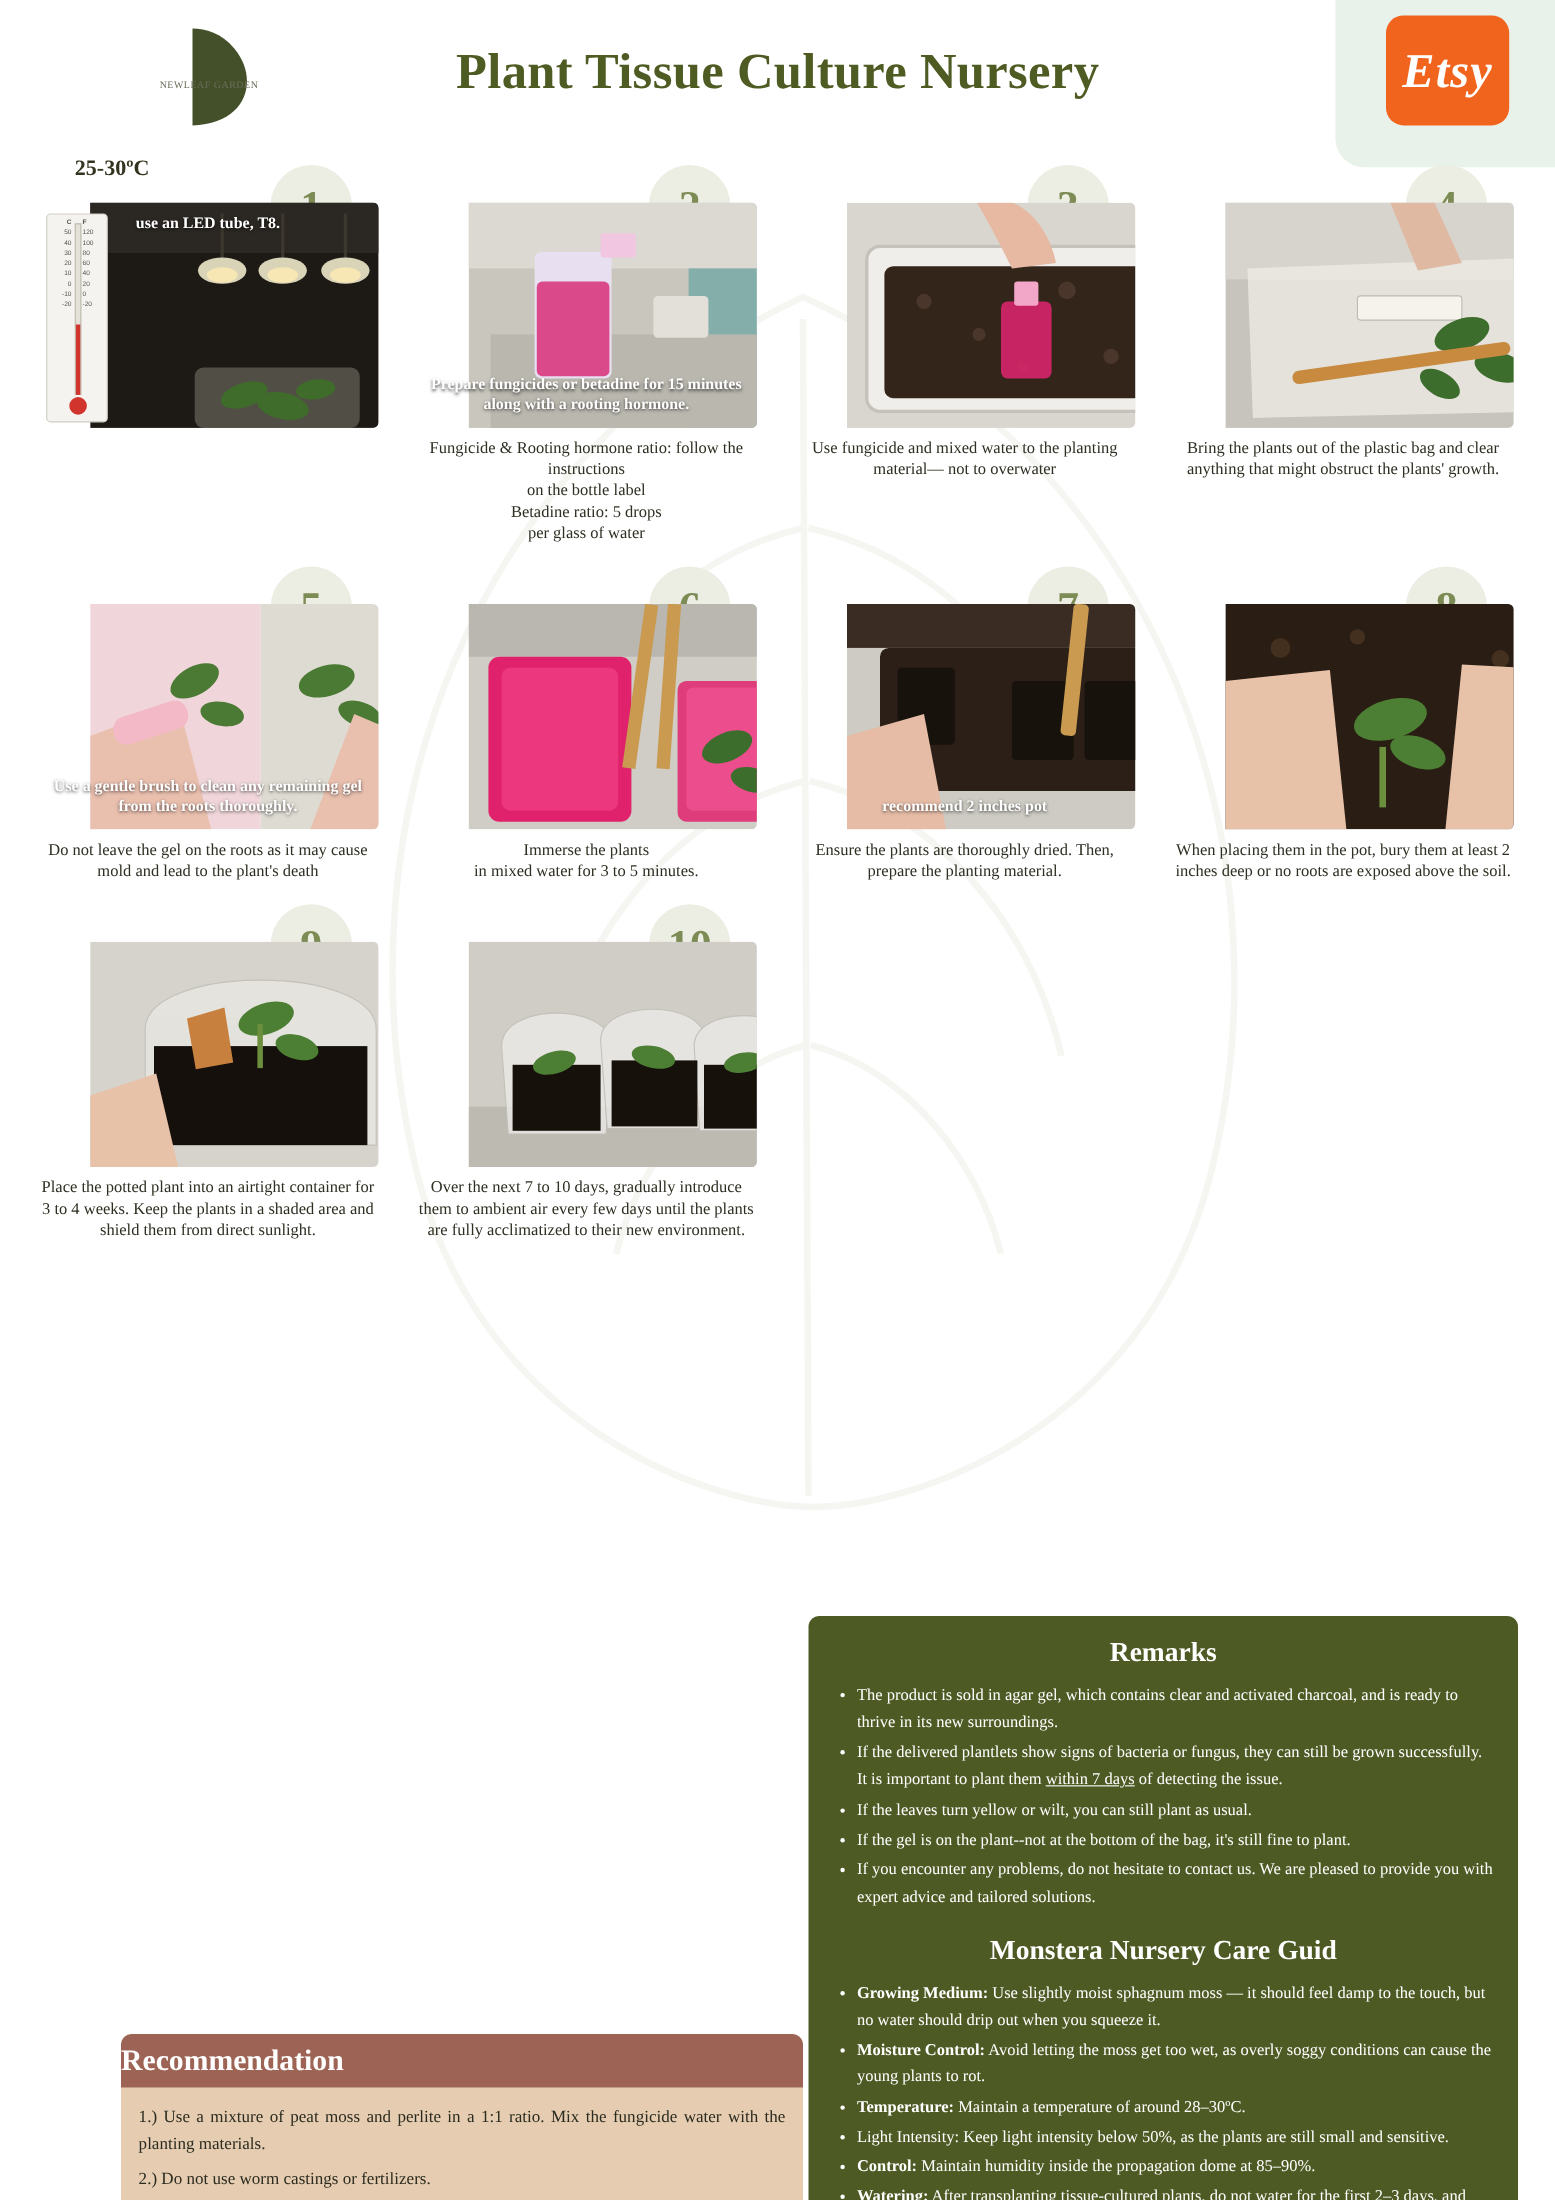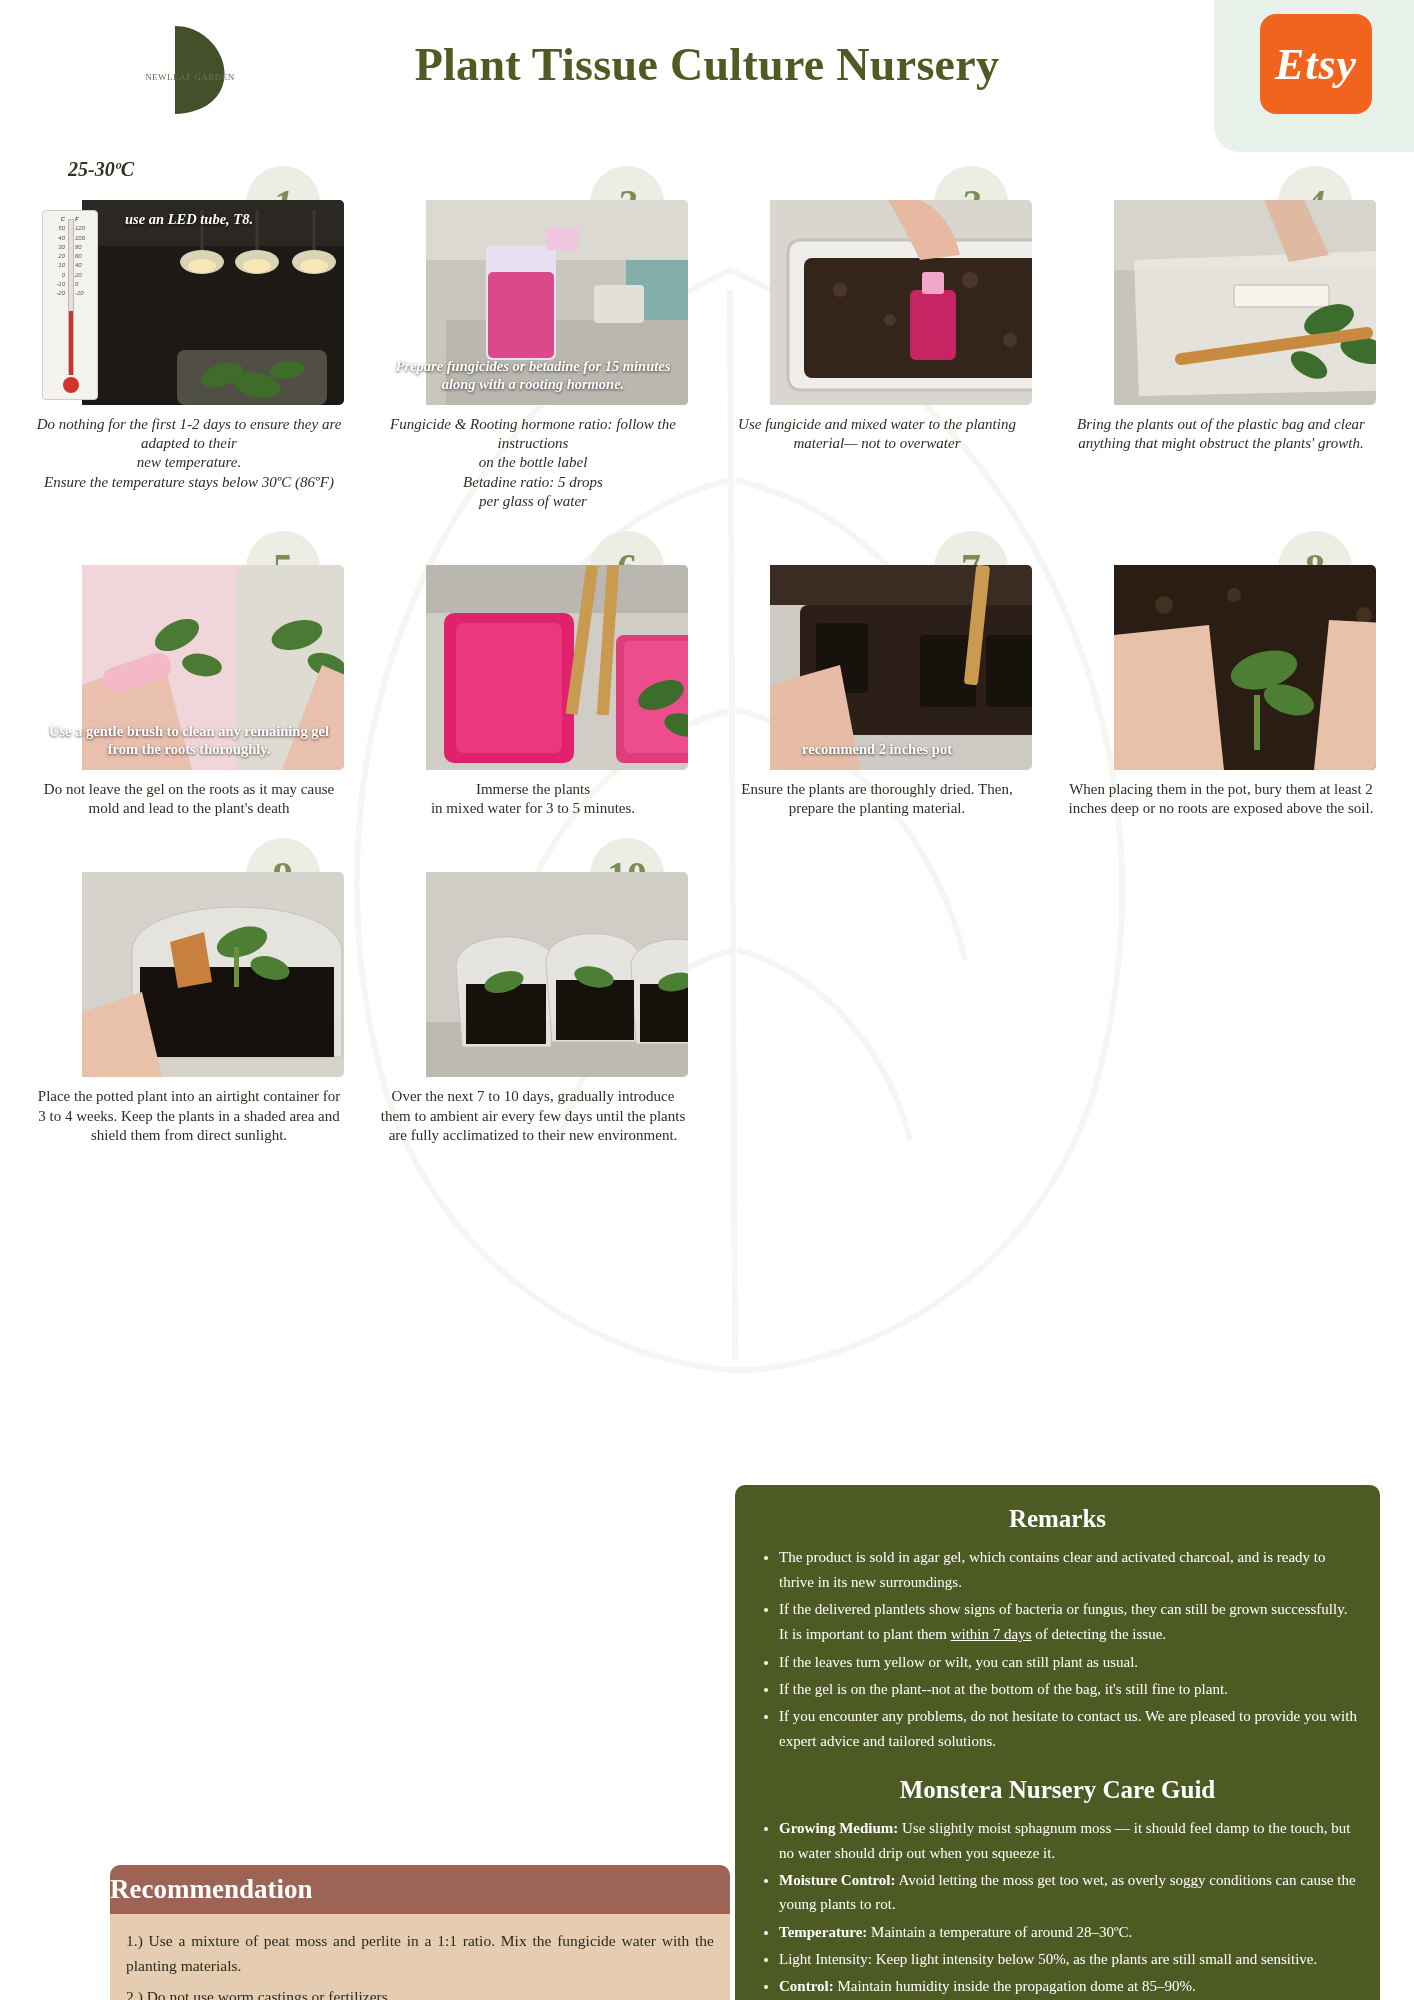--- a/index.html
+++ b/index.html
@@ -164,21 +164,21 @@
   </svg>
   <div class="logo-text">NEWLEAF GARDEN</div>
   <div class="title">Plant Tissue Culture Nursery</div>
   <div class="etsy-card">
     <div class="etsy-logo">Etsy</div>
   </div>
 </div>
 
 <div class="steps">
 
-  <div class="row" style="margin-top:52px;font-style:italic;">
+  <div class="row" style="margin-top:36px;">
 
     <div class="cell">
       <div class="temp-label">25-30ºC</div>
       <div class="badge">1</div>
       <div class="photo">
         <svg viewBox="0 0 310 205" width="310" height="205" preserveAspectRatio="none">
           <rect width="310" height="205" fill="#1d1a16"></rect>
           <rect x="0" y="0" width="310" height="46" fill="#2b2722"></rect>
           <g stroke="#3c372f" stroke-width="3">
             <path d="M120 10 L120 52"></path>
@@ -202,23 +202,20 @@
         </svg>
         <div class="overlay" style="top:10px;">use an LED tube, T8.</div>
         <div class="thermo">
           <div class="sc l"><span class="hd">C</span><br>50<br>40<br>30<br>20<br>10<br>0<br>-10<br>-20</div>
           <div class="sc r"><span class="hd">F</span><br>120<br>100<br>80<br>60<br>40<br>20<br>0<br>-20</div>
           <div class="tube"></div>
             <div class="merc"></div>
             <div class="bulb"></div>
         </div>
       </div>
-      <div class="cap" style="white-space:pre-line;">Do nothing for the first 1-2 days to ensure they are adapted to their
-new temperature.
-Ensure the temperature stays below 30ºC (86ºF)</div>
     </div>
 
     <div class="cell">
       <div class="badge">2</div>
       <div class="photo">
         <svg viewBox="0 0 310 205" width="310" height="205" preserveAspectRatio="none">
           <rect width="310" height="205" fill="#c9c6bd"></rect>
           <rect x="0" y="0" width="310" height="60" fill="#dcd9d2"></rect>
           <rect x="200" y="60" width="110" height="145" fill="#2f9090" opacity=".45"></rect>
           <rect x="20" y="120" width="270" height="85" fill="#b9b7ae"></rect>

